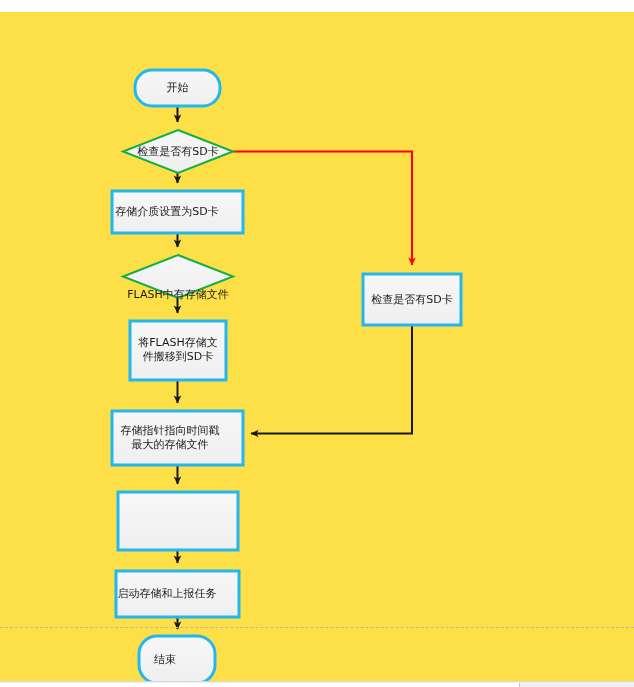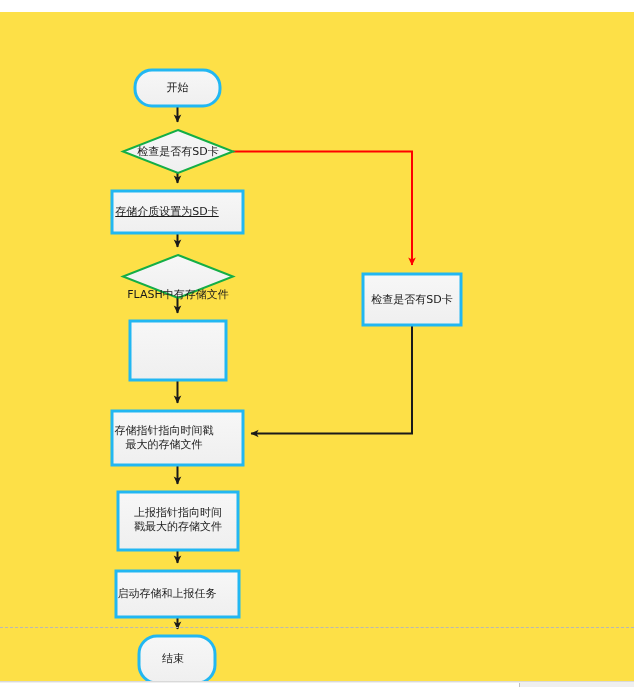--- a/index.html
+++ b/index.html
@@ -114,34 +114,34 @@
       <rect x="139" y="624" width="76" height="47" rx="18" ry="18" fill="url(#nodefill)" stroke="#22b7f2" stroke-width="3"></rect>
 
       <rect x="363" y="262" width="98" height="51" fill="url(#nodefill)" stroke="#22b7f2" stroke-width="3"></rect>
     </g>
   </svg>
 
   <div class="node-label" style="left:135px; top:69px; width:85px;">开始</div>
 
   <div class="node-label" style="left:123px; top:133px; width:110px;">检查是否有SD卡</div>
 
-  <div class="node-label" style="left:112px; top:193px; width:110px;text-decoration:underline;">存储介质设置为SD卡</div>
+  <div class="node-label" style="left:112px; top:193px; width:110px;">存储介质设置为SD卡</div>
 
   <div class="node-label" style="left:118px; top:276px; width:120px;">FLASH中有存储文件</div>
 
+  <div class="node-label" style="left:130px; top:324px; width:96px; white-space:pre-line;">将FLASH存储文
+件搬移到SD卡</div>
 
-  <div class="node-label" style="left:112px; top:412px; width:104px; white-space:pre-line;">存储指针指向时间戳
+  <div class="node-label" style="left:112px; top:412px; width:104px; white-space:pre-line;padding-left:6px;">存储指针指向时间戳
 最大的存储文件</div>
 
-  <div class="node-label" style="left:118px; top:494px; width:120px; white-space:pre-line;">上报指针指向时间
-戳最大的存储文件</div>
 
   <div class="node-label" style="left:116px; top:575px; width:102px;">启动存储和上报任务</div>
 
-  <div class="node-label" style="left:147px; top:640px; width:52px;">结束</div>
+  <div class="node-label" style="left:139px; top:640px; width:52px;font-family:Liberation Serif, serif;">结束</div>
 
   <div class="node-label" style="left:363px; top:281px; width:98px;">检查是否有SD卡</div>
 
   <div class="page-break" style="top:615px;"></div>
 
   <div class="scroll-area">
     <div class="scroll-thumb" id="scroll-thumb" style="width: 519px;"></div>
   </div>
 
 </div>

